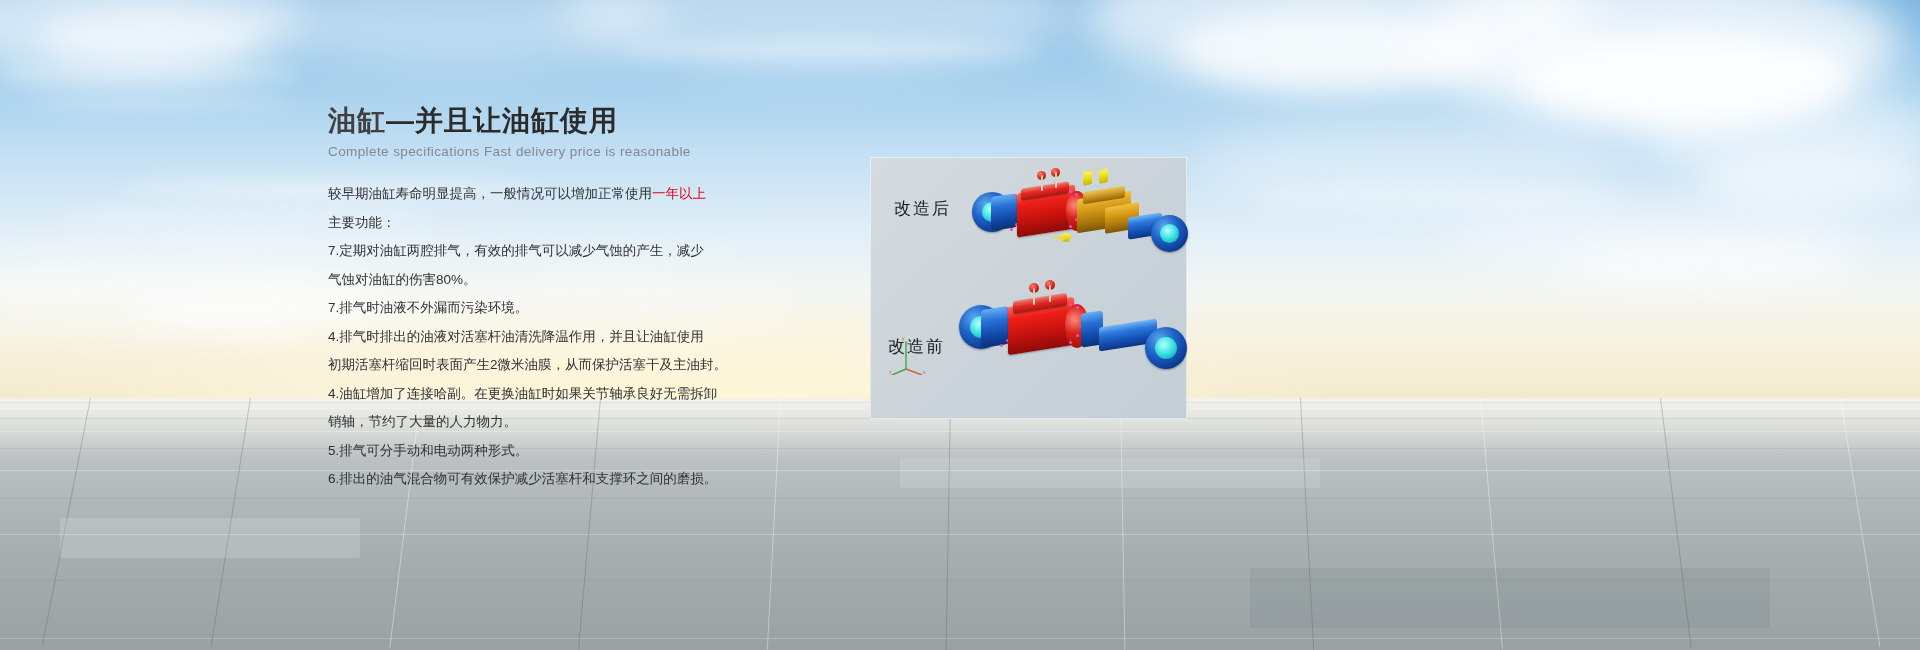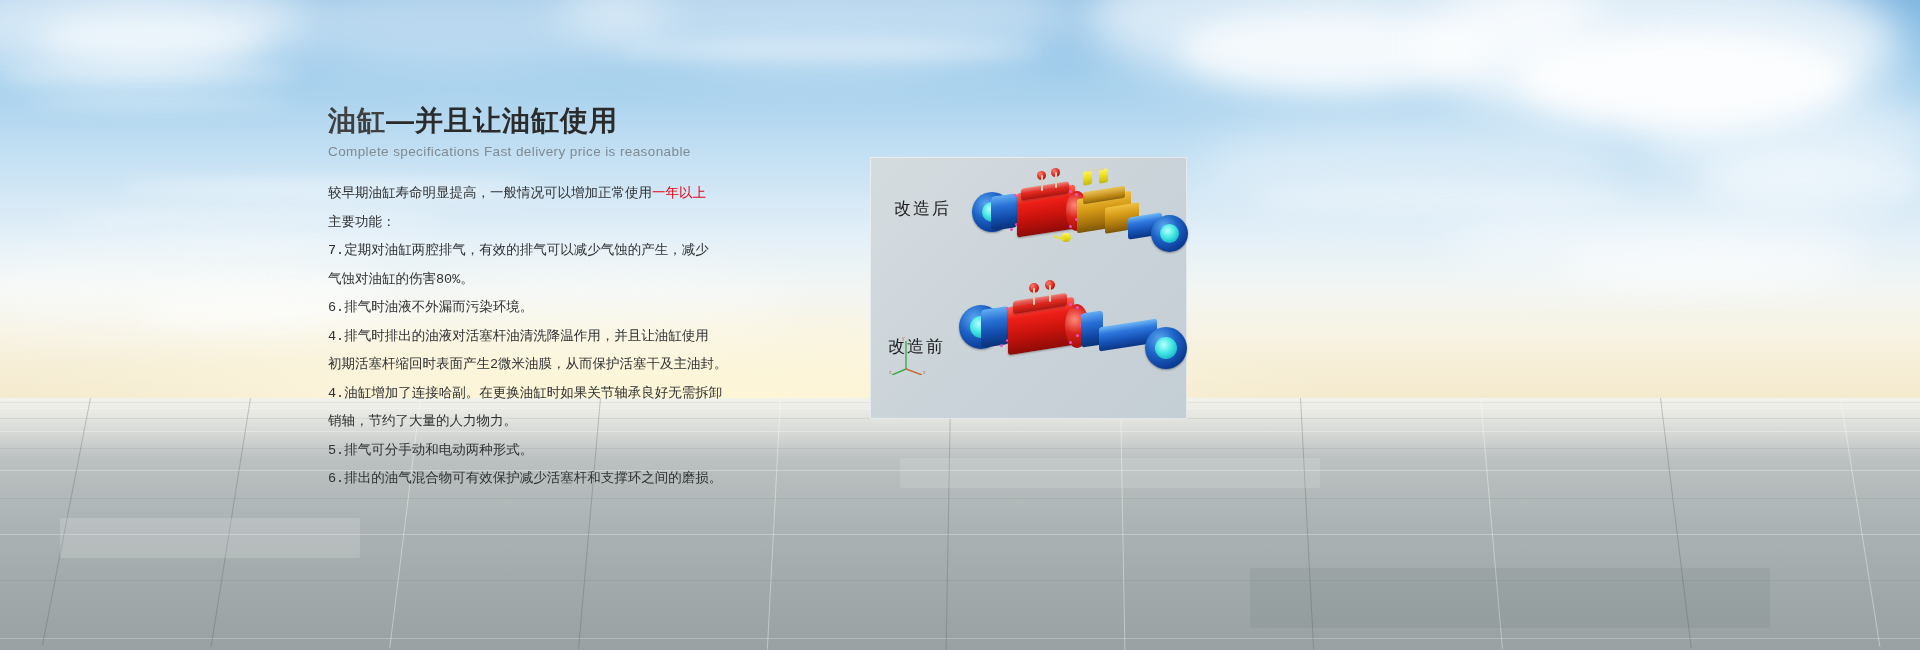--- a/index.html
+++ b/index.html
@@ -59,21 +59,21 @@
     color:#2b2b2b;margin:0;white-space:nowrap;
   }
   .title .red{color:#404040;}
   .subtitle{
     margin:6px 0 0 0;font-size:13.5px;color:#7f8a92;letter-spacing:.4px;
     white-space:nowrap;font-family:"Liberation Sans",sans-serif;
   }
   .body{margin-top:22px;}
   .body p{
     margin:0 0 3px 0;font-size:13.5px;line-height:25.5px;color:#2f3133;
-    white-space:nowrap;font-family:Liberation Mono, monospace;
+    white-space:nowrap;font-family:Liberation Sans, sans-serif;
   }
   .body p .red{color:#e60012;}
 
   
   .panel{
     position:absolute;left:870px;top:157px;width:317px;height:262px;
     background:linear-gradient(135deg,#d5dce0 0%,#cfd7dc 30%,#c9d2d8 60%,#c4ced5 100%);
     box-shadow:0 0 0 1px rgba(255,255,255,.5) inset;
   }
   .panel .lbl{
@@ -197,21 +197,21 @@
 
   <div class="content">
     <h1 class="title"><span class="red">油缸</span><span>—并且让油缸使用</span></h1>
     <p class="subtitle">Complete specifications Fast delivery price is reasonable</p>
 
     <div class="body">
       <p><span>较早期油缸寿命明显提高，一般情况可以增加正常使用</span><span class="red">一年以上</span></p>
       <p>主要功能：</p>
       <p>7.定期对油缸两腔排气，有效的排气可以减少气蚀的产生，减少</p>
       <p>气蚀对油缸的伤害80%。</p>
-      <p>6.排气时油液不外漏而污染环境。</p>
+      <p>7.排气时油液不外漏而污染环境。</p>
       <p>4.排气时排出的油液对活塞杆油清洗降温作用，并且让油缸使用</p>
       <p>初期活塞杆缩回时表面产生2微米油膜，从而保护活塞干及主油封。</p>
       <p>4.油缸增加了连接哈副。在更换油缸时如果关节轴承良好无需拆卸</p>
       <p>销轴，节约了大量的人力物力。</p>
       <p>5.排气可分手动和电动两种形式。</p>
       <p>6.排出的油气混合物可有效保护减少活塞杆和支撑环之间的磨损。</p>
     </div>
   </div>
 
   <div class="panel">

